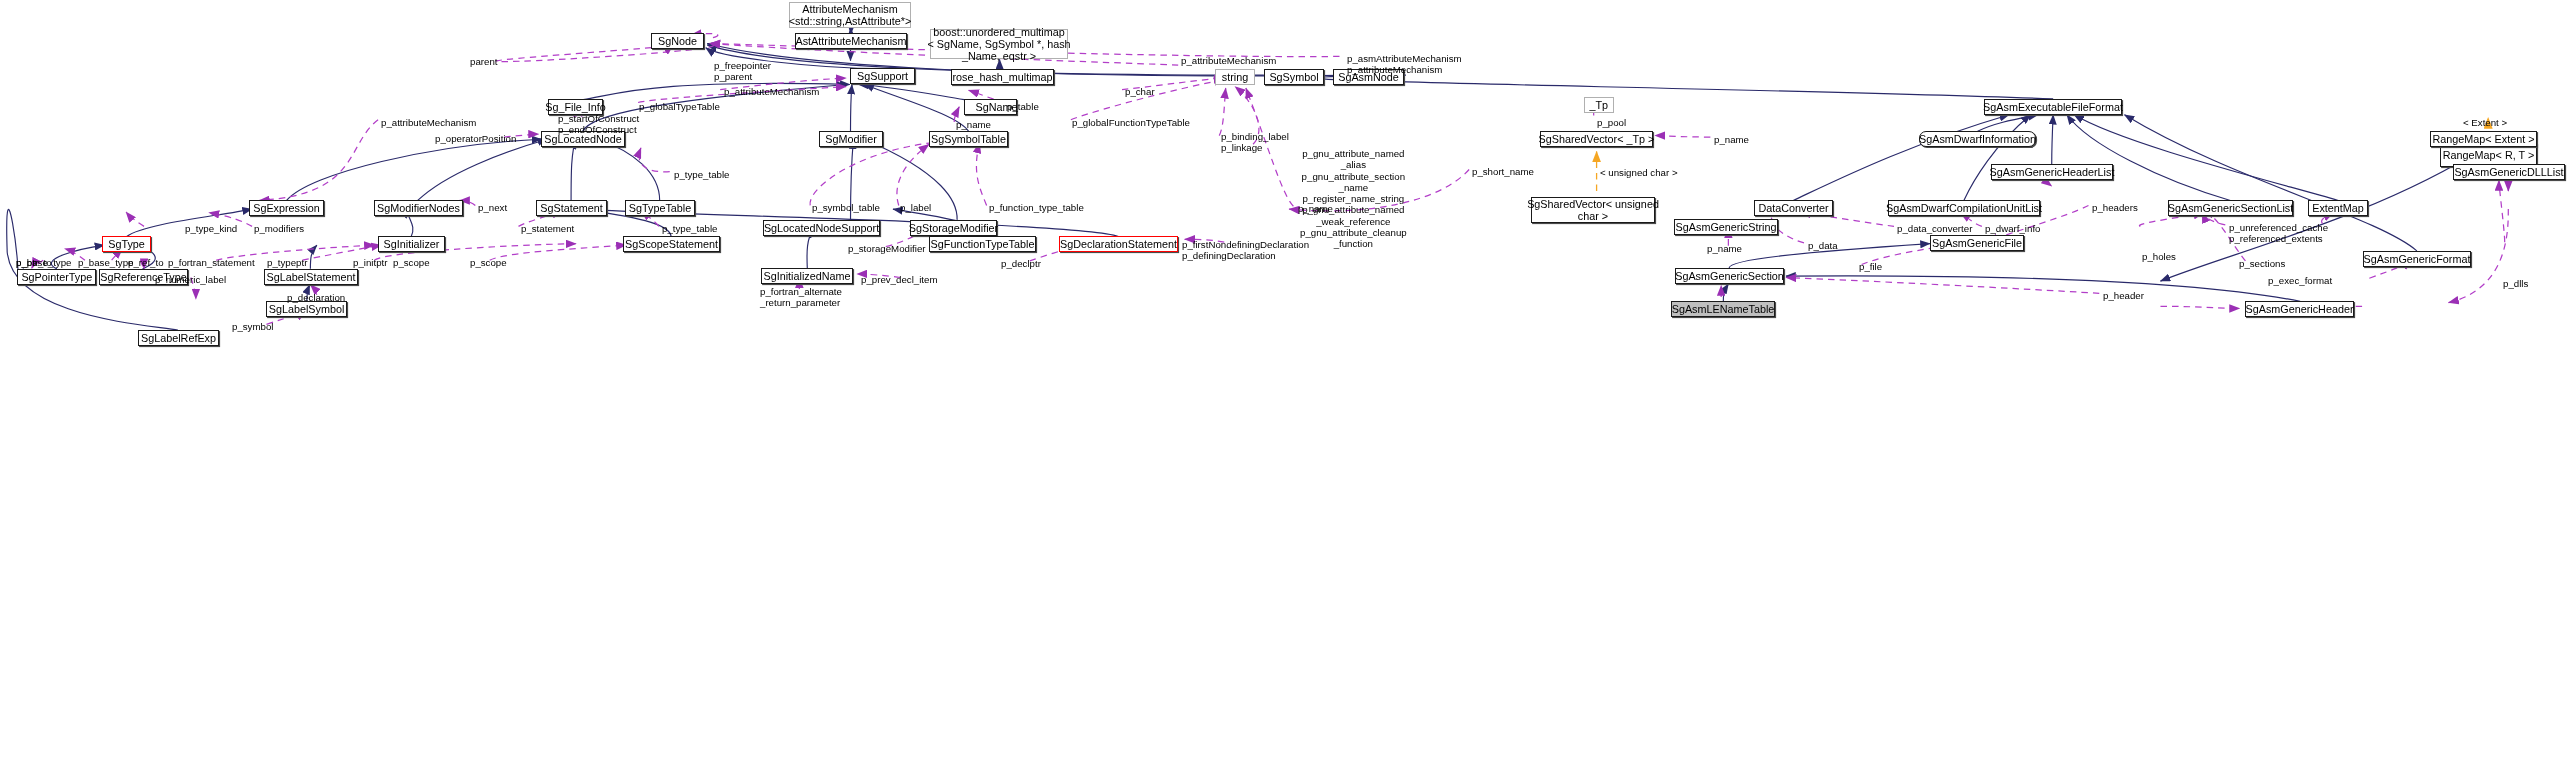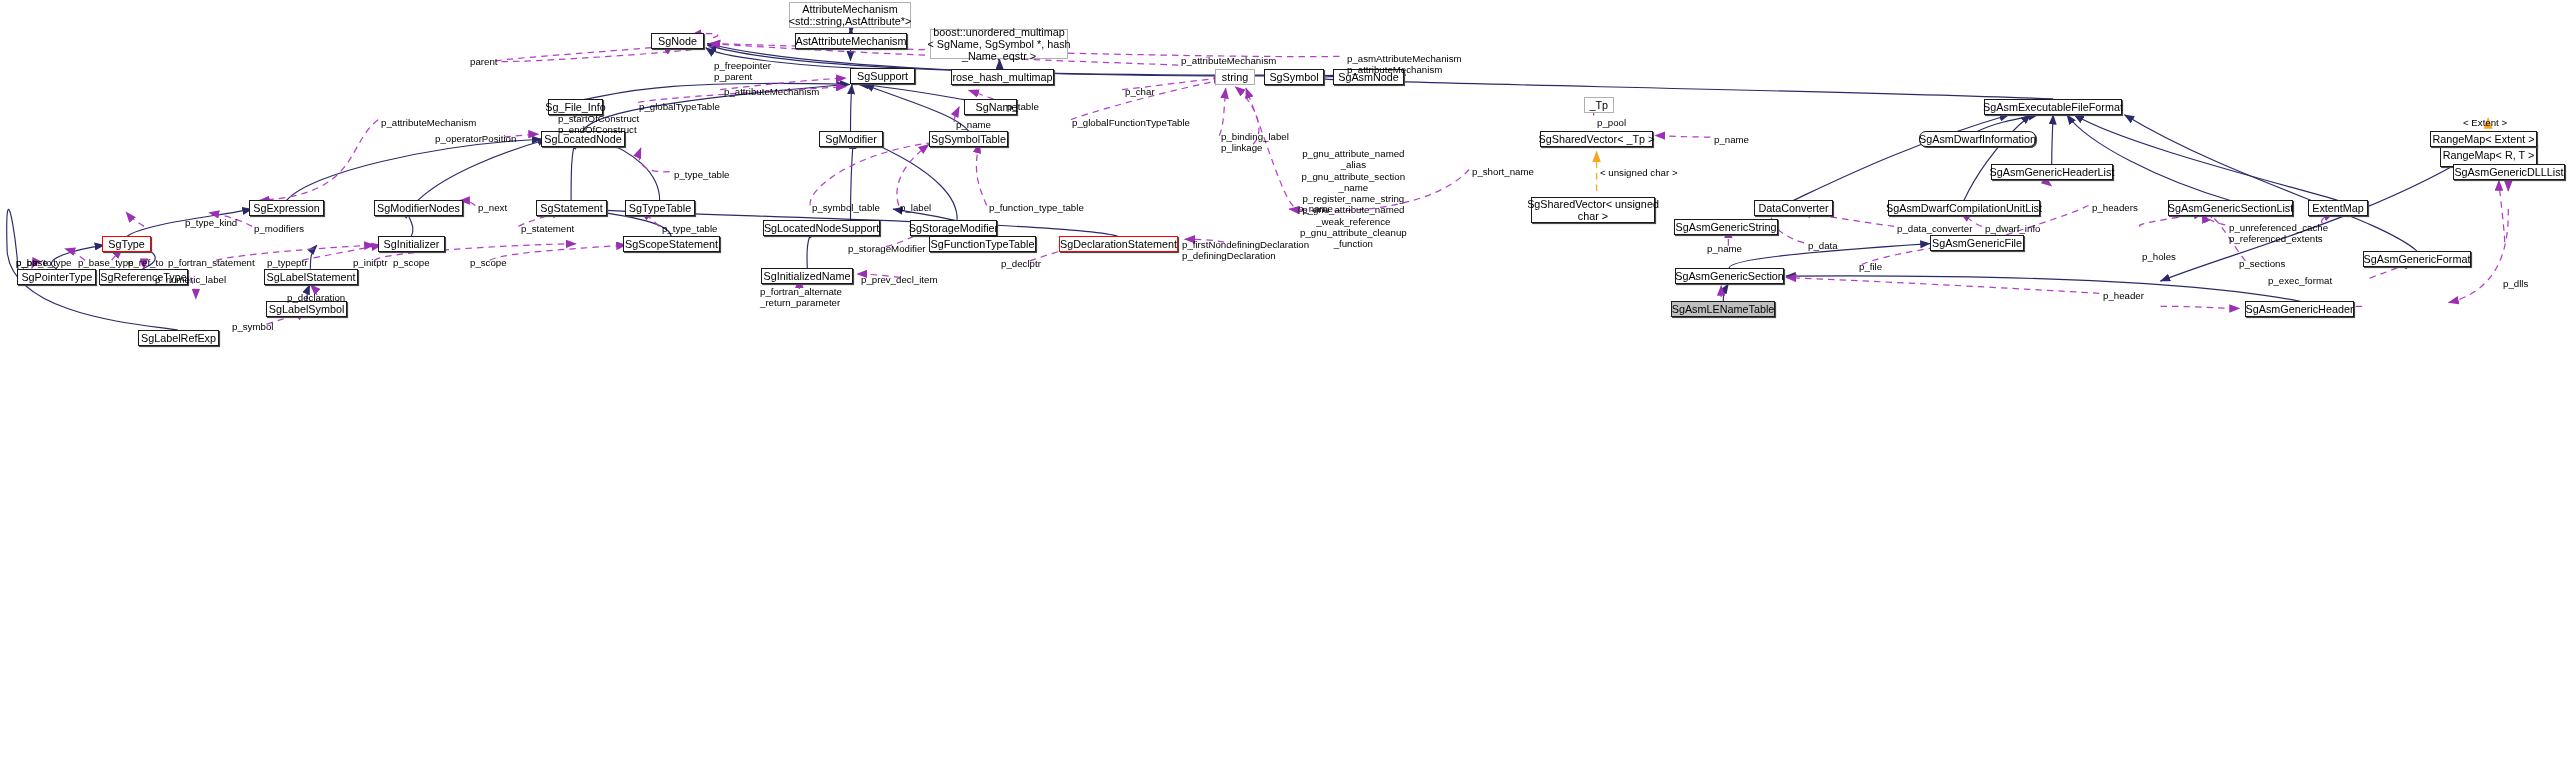--- a/index.html
+++ b/index.html
@@ -293,21 +293,21 @@
 _function</div>
       <div class="elabel left" style="left: 1472px; top: 166px;">p_short_name</div>
       <div class="elabel left" style="left: 1600px; top: 167px;">&lt; unsigned char &gt;</div>
       <div class="elabel left" style="left: 674px; top: 169px;">p_type_table</div>
       <div class="elabel left" style="left: 478px; top: 202px;">p_next</div>
       <div class="elabel left" style="left: 1298px; top: 203px;">p_name</div>
       <div class="elabel left" style="left: 812px; top: 202px;">p_symbol_table</div>
       <div class="elabel left" style="left: 900px; top: 202px;">p_label</div>
       <div class="elabel left" style="left: 989px; top: 202px;">p_function_type_table</div>
       <div class="elabel left" style="left: 2092px; top: 202px;">p_headers</div>
-      <div class="elabel left" style="left: 145px; top: 217px; padding-left: 40px;">p_type_kind</div>
+      <div class="elabel left" style="left: 145px; top: 223px; padding-left: 40px;">p_type_kind</div>
       <div class="elabel left" style="left: 254px; top: 223px;">p_modifiers</div>
       <div class="elabel left" style="left: 521px; top: 223px;">p_statement</div>
       <div class="elabel left" style="left: 662px; top: 223px;">p_type_table</div>
       <div class="elabel left" style="left: 1808px; top: 240px;">p_data</div>
       <div class="elabel left" style="left: 1897px; top: 223px;">p_data_converter</div>
       <div class="elabel left" style="left: 1985px; top: 223px;">p_dwarf_info</div>
       <div class="elabel left" style="left: 2142px; top: 223px; margin-top: 28px;">p_holes</div>
       <div class="elabel left" style="left: 2229px; top: 222px;">p_unreferenced_cache
 p_referenced_extents</div>
       <div class="elabel left" style="left: 2503px; top: 239px; margin-top: 39px;">p_dlls</div>

